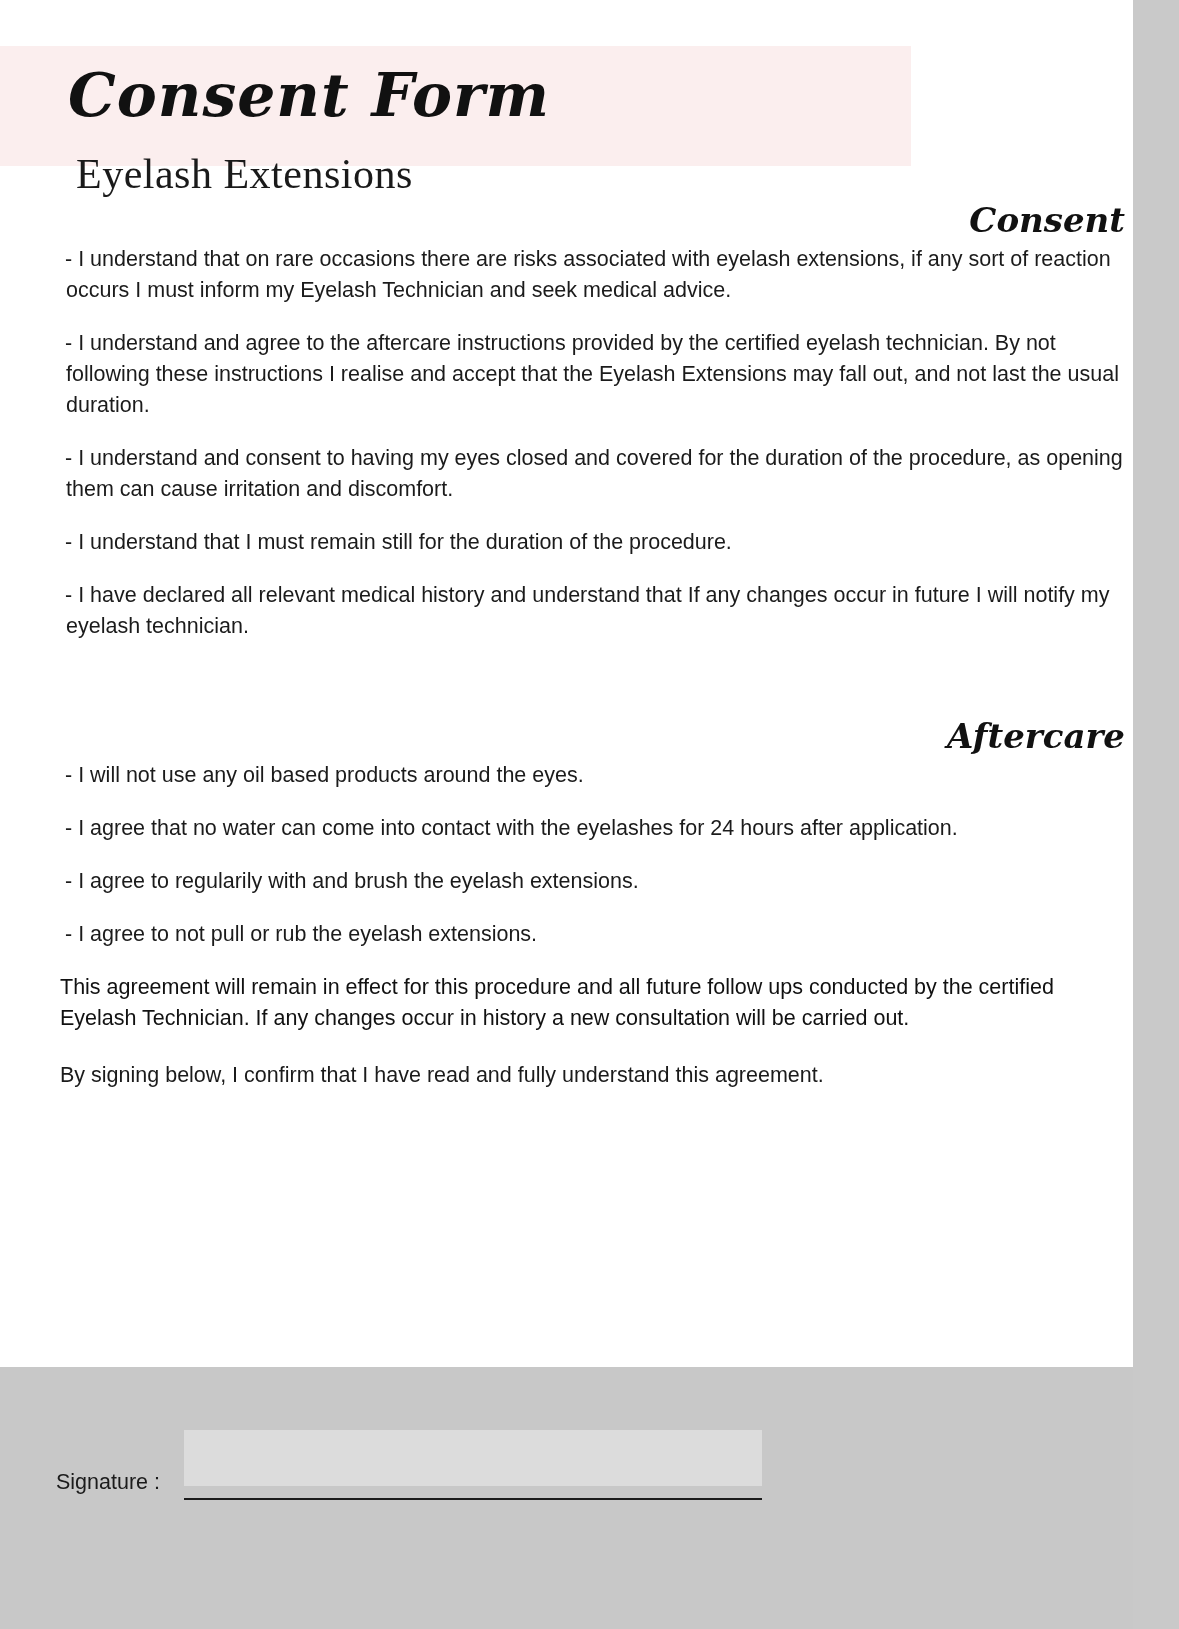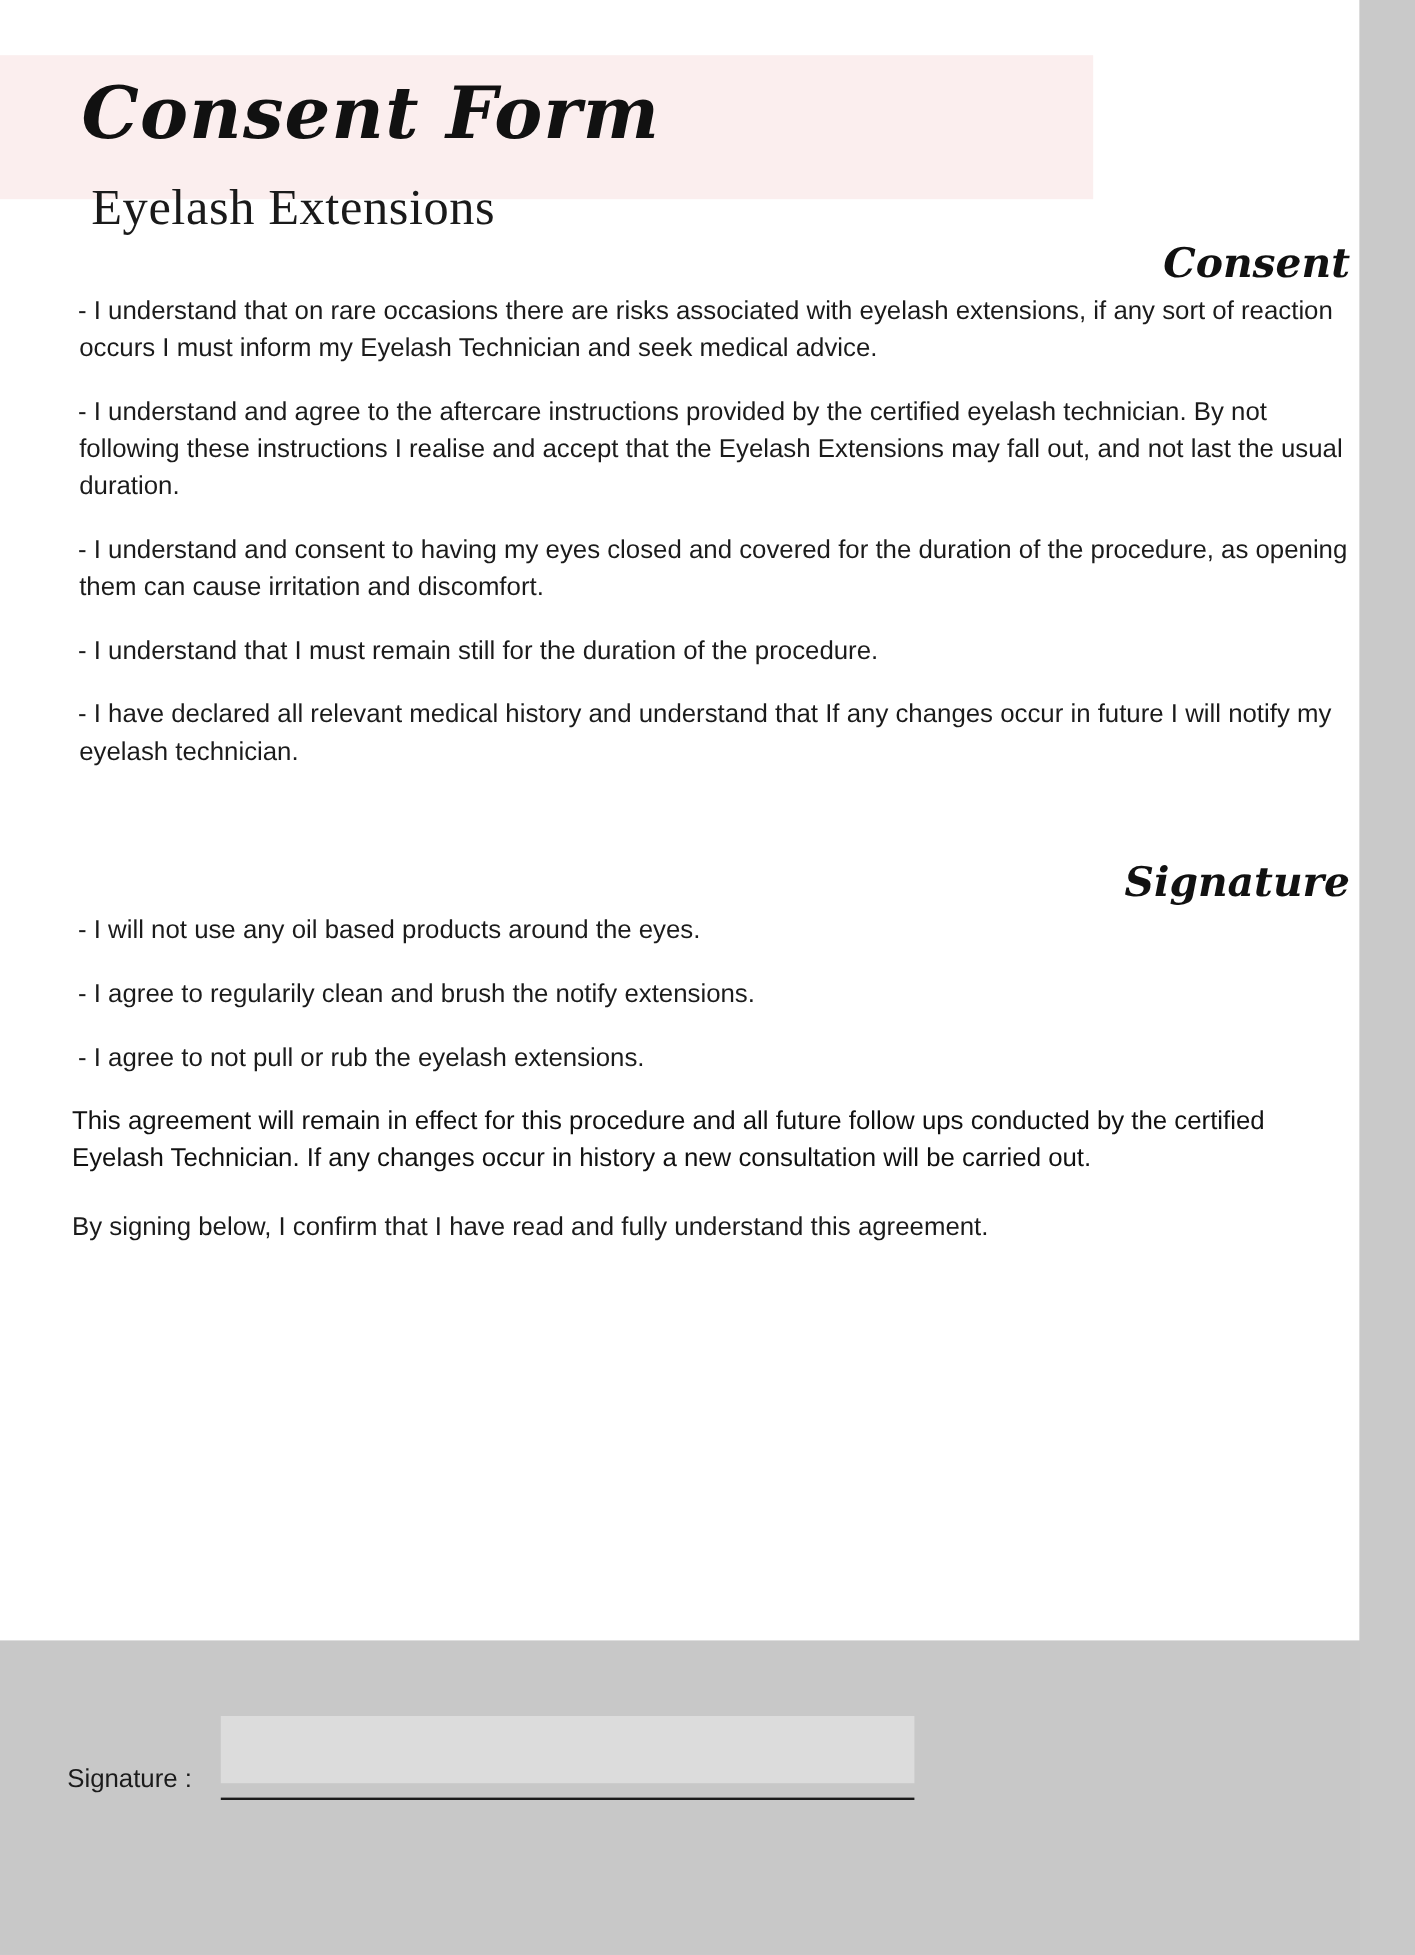--- a/index.html
+++ b/index.html
@@ -147,23 +147,24 @@
       <p class="para">- I understand that on rare occasions there are risks associated with eyelash extensions, if any sort of reaction occurs I must inform my Eyelash Technician and seek medical advice.</p>
       <p class="para">- I understand and agree to the aftercare instructions provided by the certified eyelash technician. By not following these instructions I realise and accept that the Eyelash Extensions may fall out, and not last the usual duration.</p>
       <p class="para">- I understand and consent to having my eyes closed and covered for the duration of the procedure, as opening them can cause irritation and discomfort.</p>
       <p class="para">- I understand that I must remain still for the duration of the procedure.</p>
       <p class="para">- I have declared all relevant medical history and understand that If any changes occur in future I will notify my eyelash technician.</p>
     </div>
 
     <div class="spacer-lg"></div>
 
     <div>
-      <div class="section-heading">Signature</div>
+      <div class="section-heading">Aftercare</div>
       <p class="para">- I will not use any oil based products around the eyes.</p>
-      <p class="para">- I agree to regularily clean and brush the notify extensions.</p>
+      <p class="para">- I agree that no water can come into contact with the eyelashes for 24 hours after application.</p>
+      <p class="para">- I agree to regularily with and brush the eyelash extensions.</p>
       <p class="para">- I agree to not pull or rub the eyelash extensions.</p>
     </div>
 
     <p class="bold-block">This agreement will remain in effect for this procedure and all future follow ups conducted by the certified Eyelash Technician. If any changes occur in history a new consultation will be carried out.</p>
 
     <p class="closing">By signing below, I confirm that I have read and fully understand this agreement.</p>
 
   </div>
 
   <div class="sig-row">

